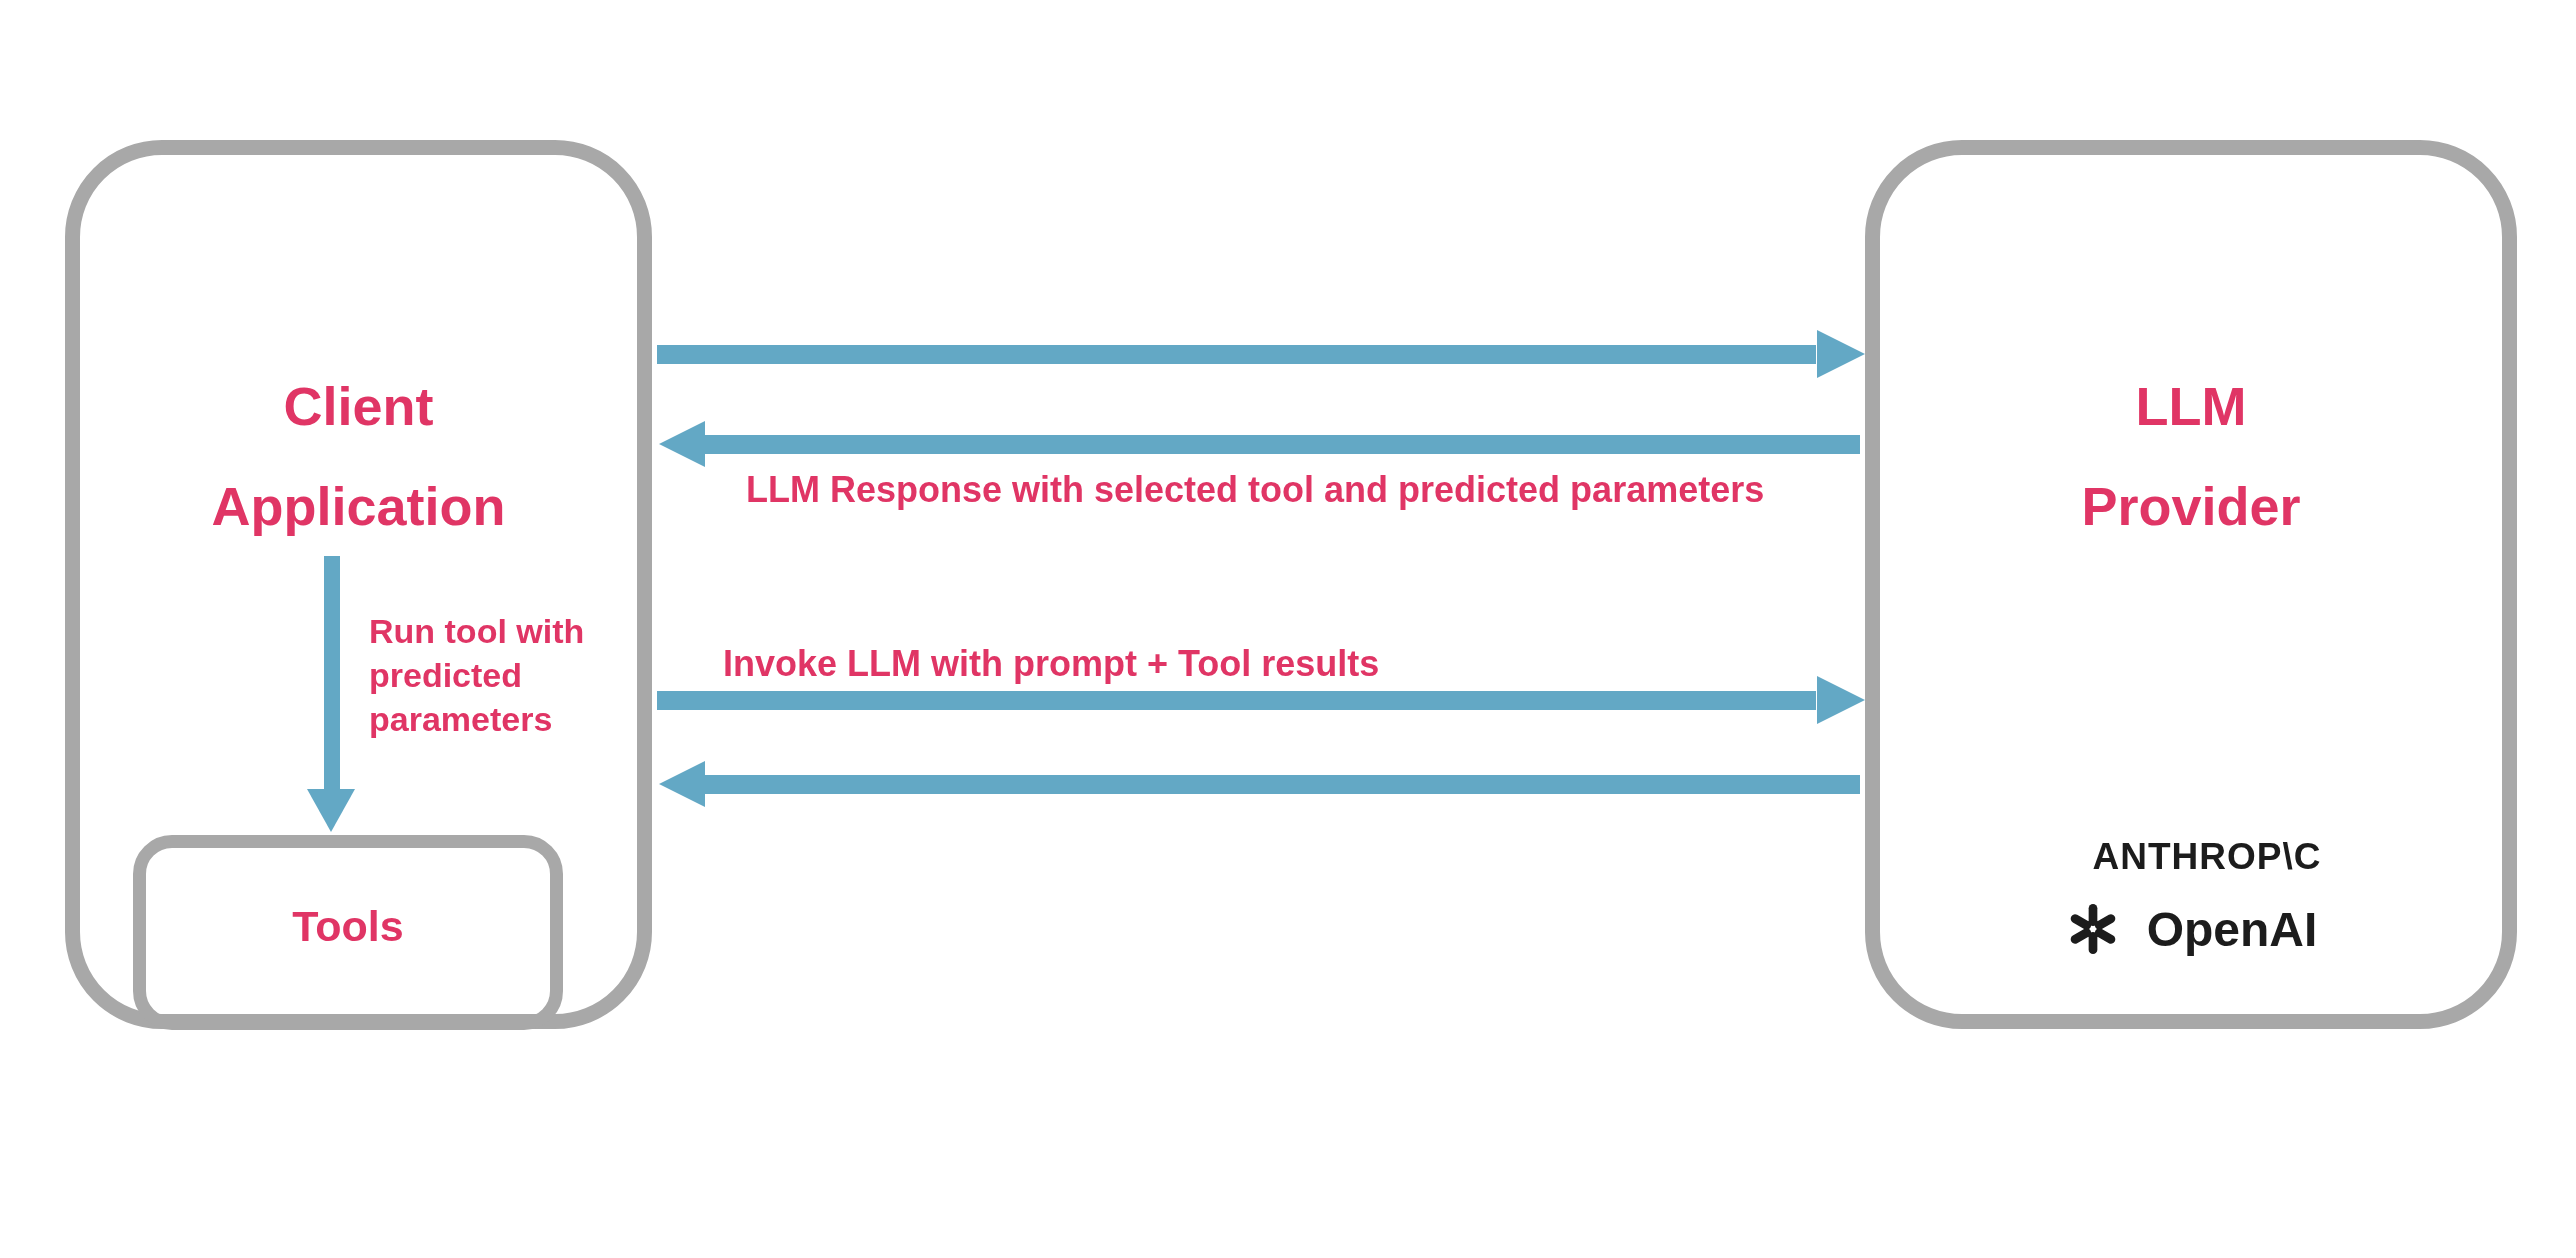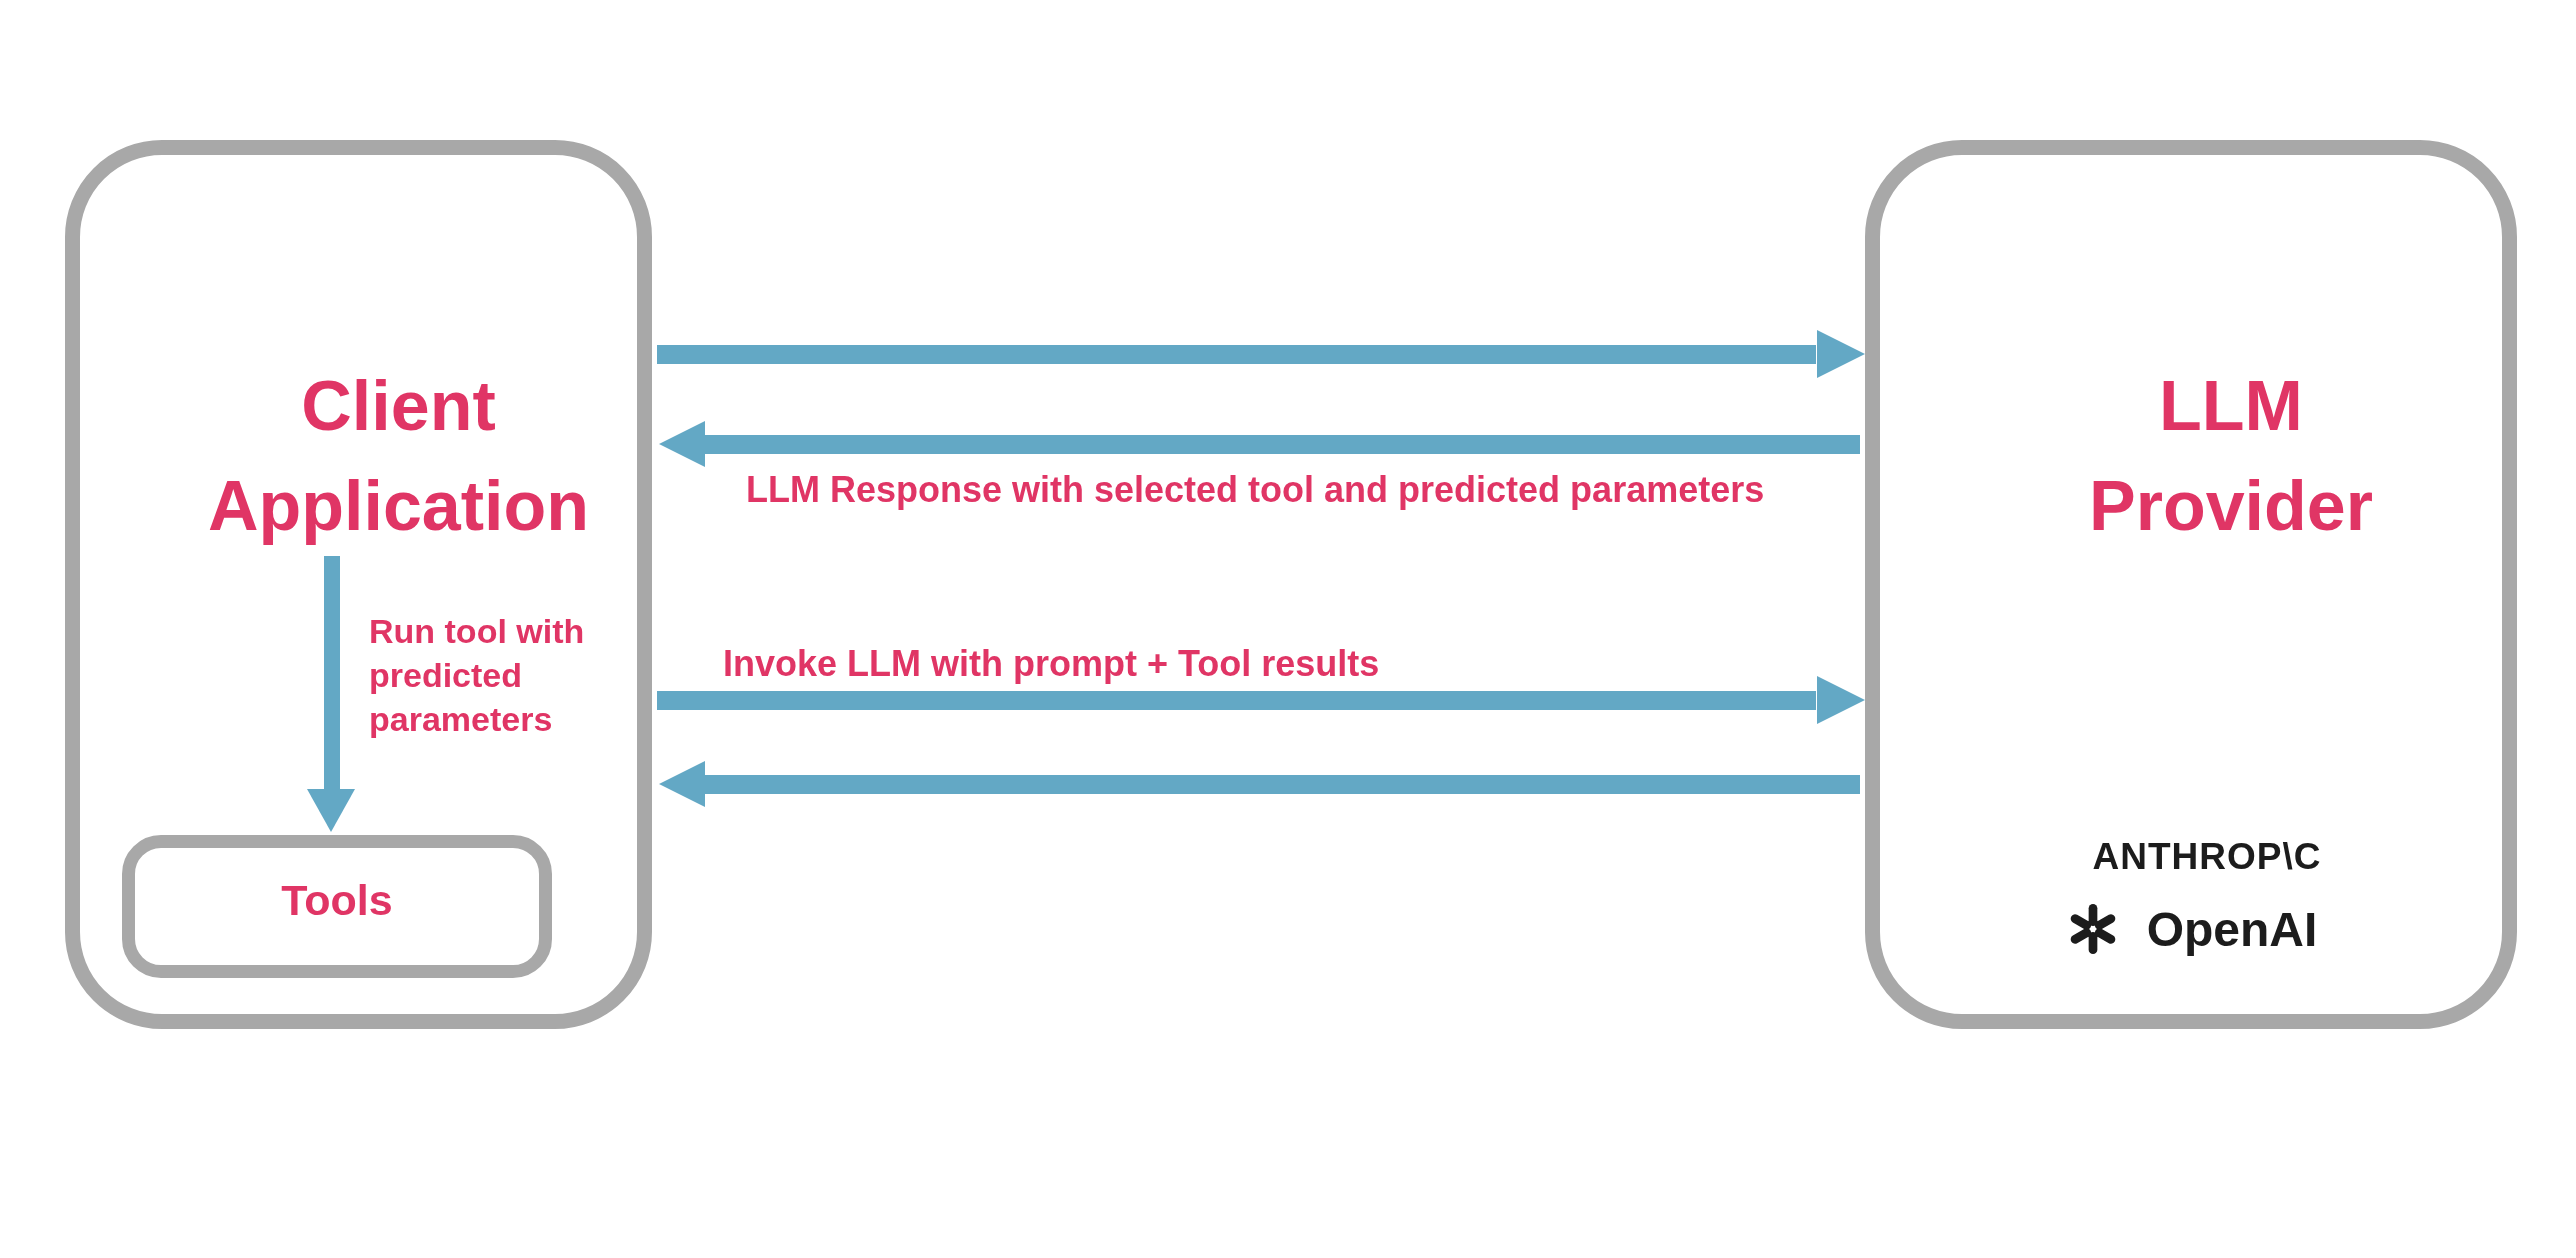--- a/index.html
+++ b/index.html
@@ -5,24 +5,24 @@
   html,body{margin:0;padding:0;background:#ffffff;}
   .canvas{
     position:relative;width:2576px;height:1258px;background:#fff;overflow:hidden;
     font-family:"Liberation Sans",sans-serif;font-weight:bold;
   }
   
   .big-box{position:absolute;top:140px;height:889px;border:15.5px solid var(--gray);
     border-radius:97px;background:#fff;box-sizing:border-box;}
   #client-box{left:65px;width:587px;}
   #provider-box{left:1865px;width:652px;}
-  .box-title{position:absolute;left:8px;top:201px;width:100%;text-align:center;
-    font-size:70px;line-height:100px;color:var(--pink);padding-left:32px;}
+  .box-title{position:absolute;left:0;top:201px;width:100%;text-align:center;
+    font-size:54px;line-height:100px;color:var(--pink);}
   
-  .tools-box{position:absolute;left:42px;top:680px;width:430px;height:143px;
+  .tools-box{position:absolute;left:53px;top:680px;width:430px;height:195px;
     border:13.5px solid var(--gray);border-radius:39px;box-sizing:border-box;
     display:flex;align-items:center;justify-content:center;}
   .tools-box span{font-size:43px;color:var(--pink);position:relative;top:-5.8px;}
   
   .anthropic{position:absolute;left:16px;top:681px;width:100%;text-align:center;
     font-size:37px;letter-spacing:1px;color:var(--dark);}
   .openai{position:absolute;left:0;top:746px;width:100%;display:flex;
     align-items:center;justify-content:center;gap:26px;}
   .openai span{font-size:48px;color:var(--dark);}
   .openai svg{display:block;}

